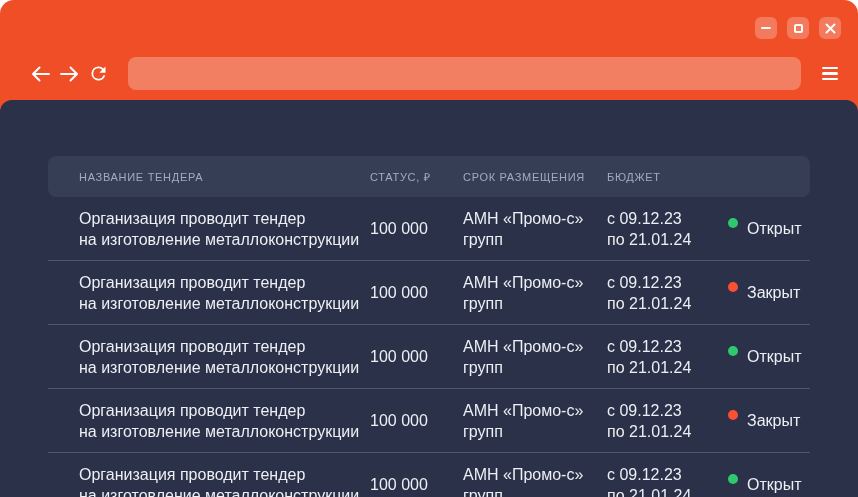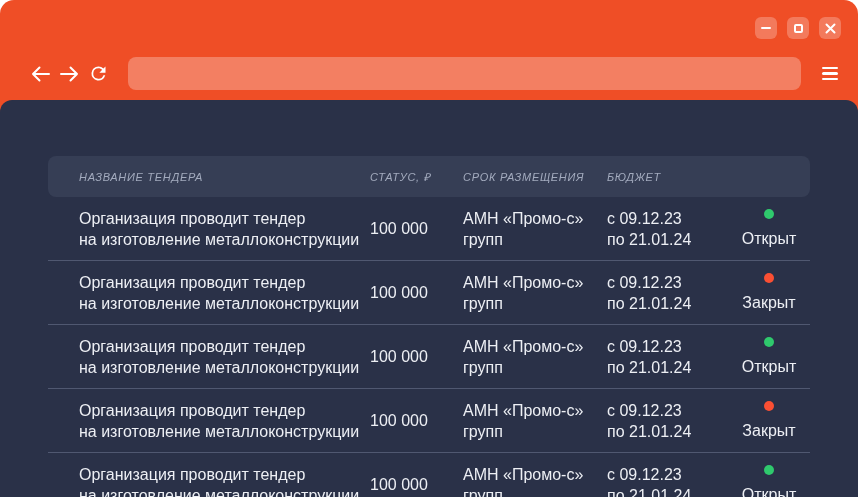--- a/index.html
+++ b/index.html
@@ -56,31 +56,31 @@
     border-radius:12px 12px 0 0;
   }
   .table{position:absolute;top:56px;left:48px;width:762px;}
   .grid-cols{
     display:grid;
     grid-template-columns:322px 93px 144px 121px 1fr;
     align-items:center;
   }
   .thead{
     height:41px;background:var(--thead-bg);border-radius:8px;
-    color:var(--thead-text);font-size:11px;letter-spacing:0.7px;font-style:italic;
+    color:var(--thead-text);font-size:11px;letter-spacing:0.7px;
   }
   .thead .cell:first-child{padding-left:31px;}
   .trow{
     height:64px;border-bottom:1px solid var(--divider);
     color:var(--row-text);font-size:16px;line-height:21px;
     cursor:pointer;
   }
   .trow .cell:first-child{padding-left:31px;}
   .cell{white-space:nowrap;overflow:hidden;}
-  .status-cell{display:flex;align-items:center;gap:9px;flex-direction:column;}
+  .status-cell{display:flex;align-items:flex-start;gap:9px;}
   .status-dot{width:10px;height:10px;border-radius:50%;flex:none;}
 </style>
 </head>
 <body>
 
 <div class="window">
 
   <div class="titlebar">
 
     <div class="win-controls">

